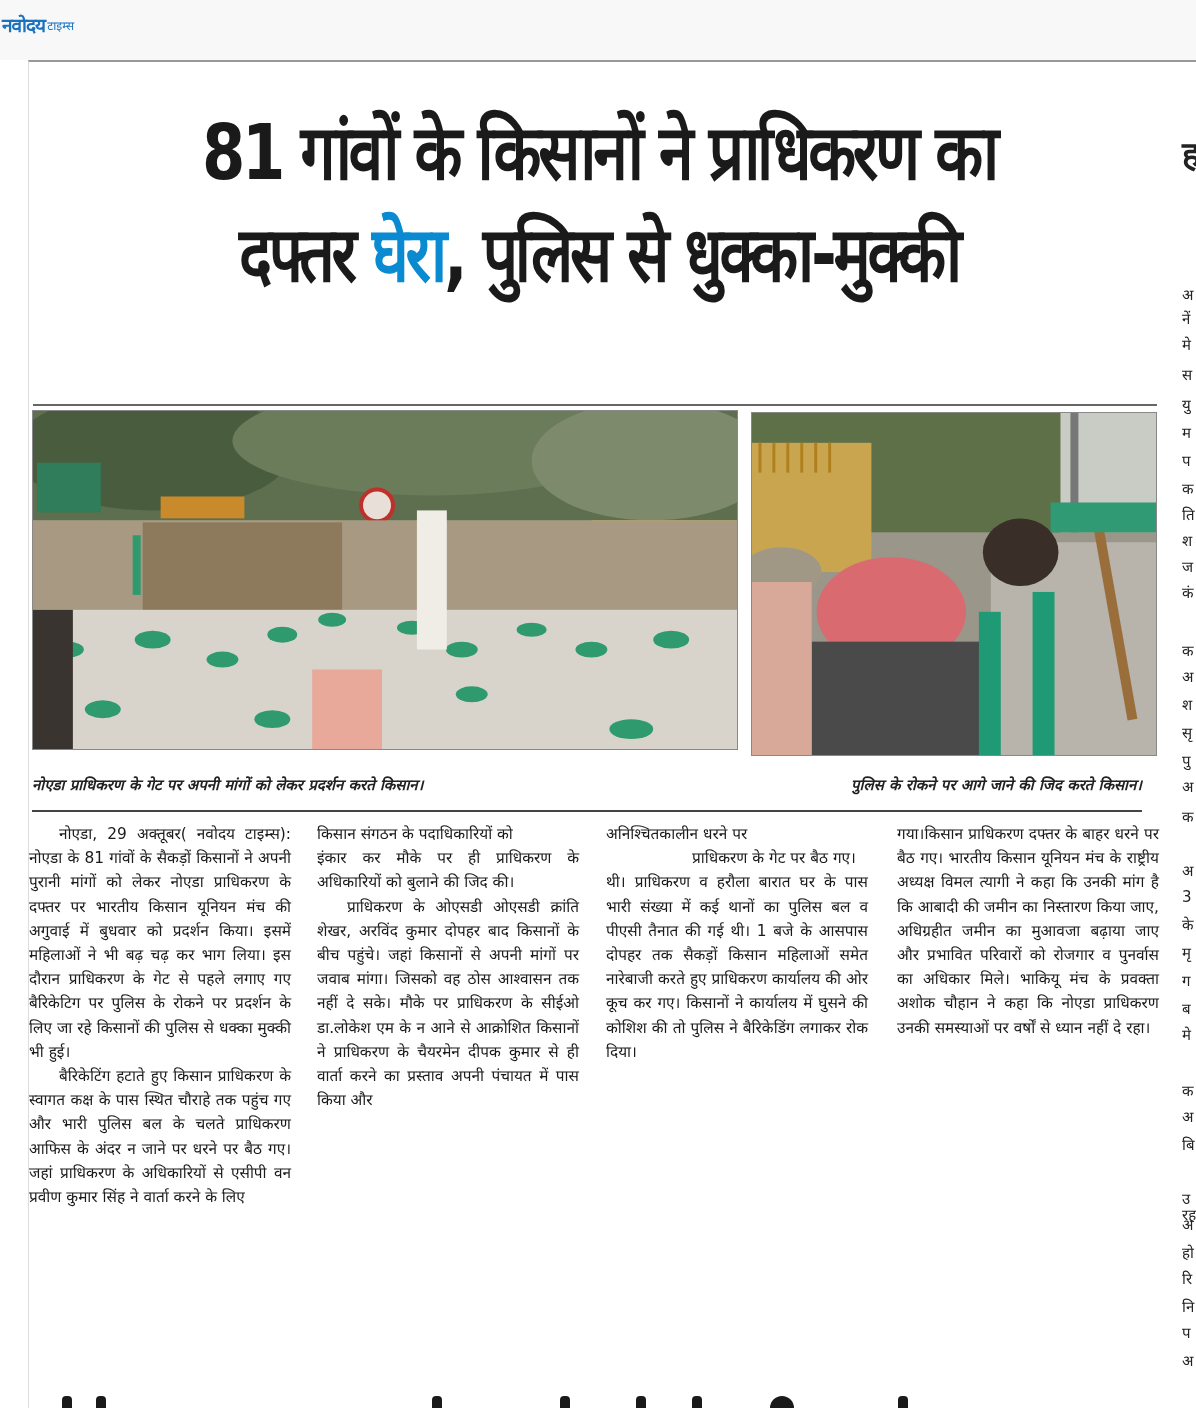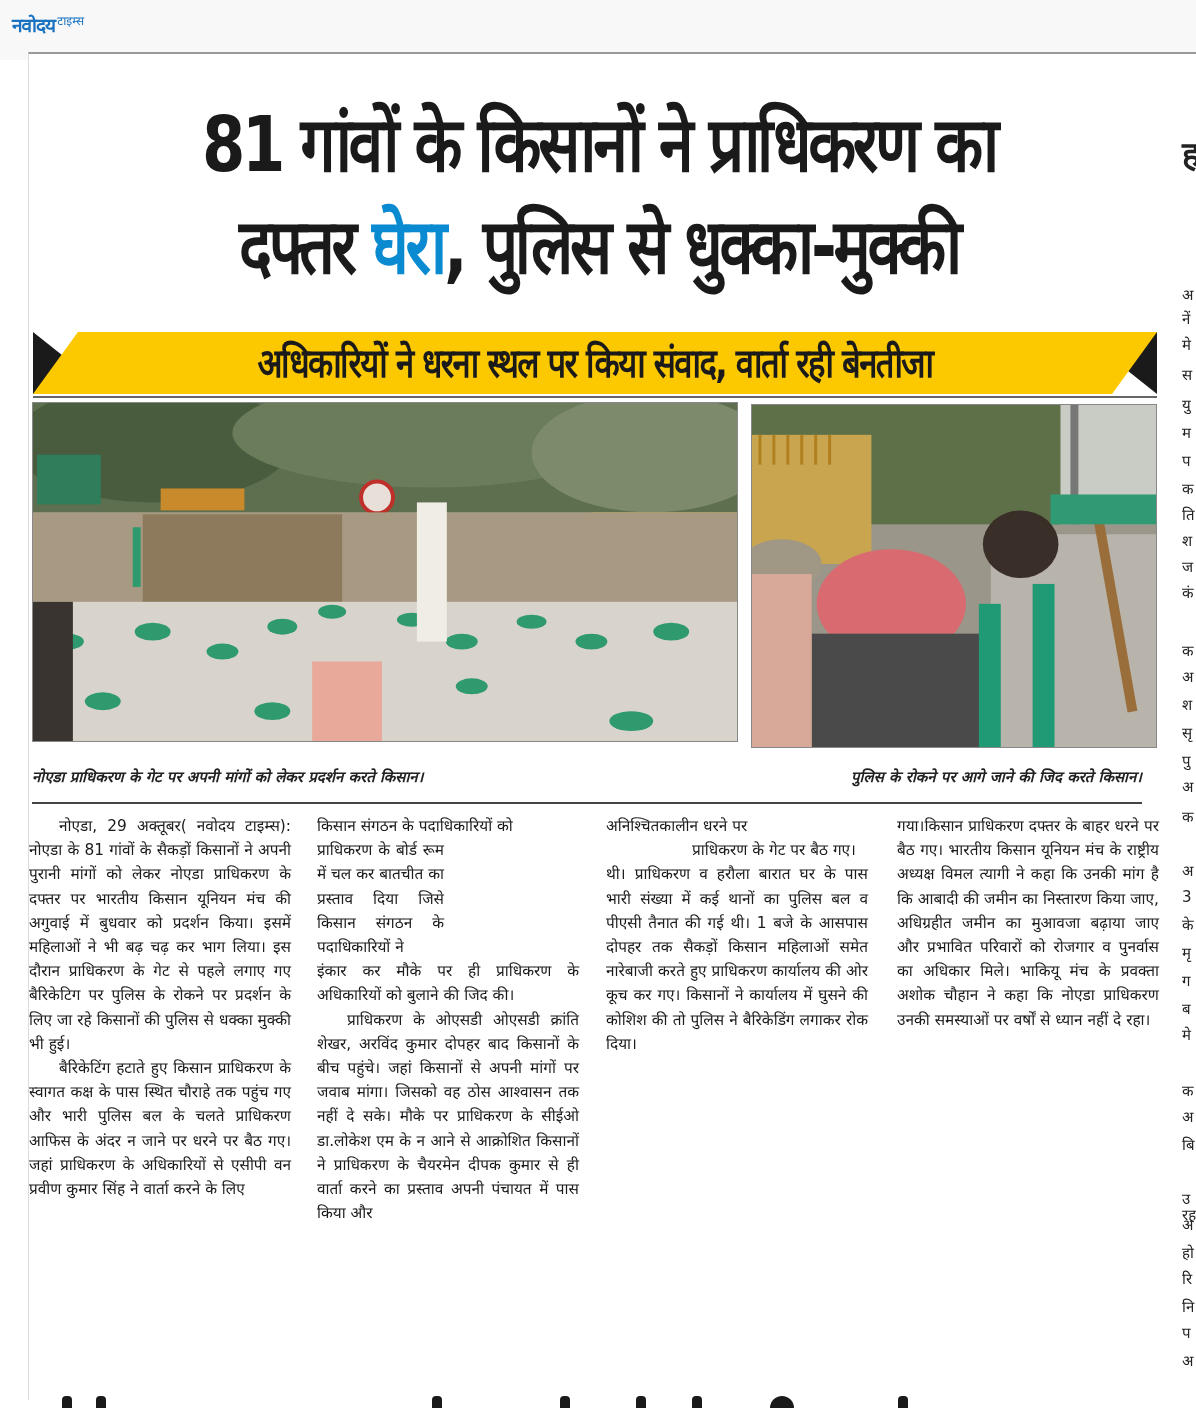--- a/index.html
+++ b/index.html
@@ -1,25 +1,25 @@
 <!DOCTYPE html>
 <html><head>
 <meta charset="utf-8">
 <style>
   * { box-sizing: border-box; margin: 0; padding: 0; }
   html, body { width: 1196px; height: 1408px; overflow: hidden; background: #ffffff; }
   body { font-family: "DejaVu Sans", sans-serif; color: #111; position: relative; }
 
   .topbar { position: absolute; left: 0; top: 0; width: 1196px; height: 60px; background: #f8f8f8; }
-  .logo { position: absolute; left: 12px; top: 12px; display: flex; align-items: flex-start; }
+  .logo { position: absolute; left: 2px; top: 12px; display: flex; align-items: center; }
   .logo-main { font-family: "DejaVu Sans", sans-serif; font-weight: bold; font-size: 19px; color: #1a73c0; letter-spacing: -1px; }
   .logo-sub { font-family: Liberation Mono, monospace; font-size: 12px; color: #1a73c0; margin-left: 2px; }
   .dateline { position: absolute; left: 163px; top: 9px; font-family: "Liberation Sans", sans-serif; font-size: 14px; line-height: 20px; color: #111; }
 
-  .page { position: absolute; left: 28px; top: 52px; width: 1168px; height: 1348px; background: #fff; border-top: 2px solid #999; border-left: 1px solid #ddd; }
+  .page { position: absolute; left: 28px; top: 60px; width: 1168px; height: 1348px; background: #fff; border-top: 2px solid #999; border-left: 1px solid #ddd; }
 
   .headline { position: absolute; left: 0; top: 40px; width: 1140px; text-align: center; font-family: "DejaVu Sans", sans-serif; font-weight: bold; font-size: 76px; line-height: 102px; letter-spacing: -4px; color: #1a1a1a; transform: scaleX(0.82); transform-origin: center top; white-space: nowrap; }
   .headline .accent { color: #0a8ad0; }
 
   .subbanner { position: absolute; left: 4px; top: 278px; width: 1124px; height: 62px; }
   .subbanner .tri-l { position: absolute; left: 0; top: 0; width: 0; height: 0; border-top: 62px solid transparent; border-left: 78px solid #1a1a1a; }
   .subbanner .tri-r { position: absolute; right: 0; top: 0; width: 0; height: 0; border-bottom: 62px solid transparent; border-right: 78px solid #1a1a1a; }
   .subbanner .bar { position: absolute; left: 0; top: 0; width: 100%; height: 62px; background: #fcc800; clip-path: polygon(4% 0, 100% 0, 96% 100%, 0 100%); }
   .subbanner .bar-text { position: absolute; left: 0; top: 0; width: 100%; height: 62px; text-align: center; font-family: "DejaVu Sans", sans-serif; font-weight: bold; font-size: 40px; line-height: 62px; color: #1a1a1a; letter-spacing: -2px; transform: scaleX(0.82); white-space: nowrap; }
   .rule-under-banner { position: absolute; left: 4px; top: 342px; width: 1124px; height: 2px; background: #666; }
@@ -67,26 +67,20 @@
   </div>
 </div>
 
 <div class="page">
 
   <h1 class="headline">
     <div>81 गांवों के किसानों ने प्राधिकरण का</div>
     <div><span>दफ्तर </span><span class="accent">घेरा</span><span>, पुलिस से धुक्का-मुक्की</span></div>
   </h1>
 
-  <div class="subbanner">
-    <div class="tri-l"></div>
-    <div class="tri-r"></div>
-    <div class="bar"></div>
-    <div class="bar-text">अधिकारियों ने धरना स्थल पर किया संवाद, वार्ता रही बेनतीजा</div>
-  </div>
   <div class="rule-under-banner"></div>
 
   <div class="photo photo1">
     <svg viewBox="0 0 706 340" preserveAspectRatio="none">
       <rect width="706" height="340" fill="#8a9478"></rect>
       <rect width="706" height="110" fill="#5d6f4e"></rect>
       <ellipse cx="120" cy="40" rx="140" ry="60" fill="#4a5c3e"></ellipse>
       <ellipse cx="400" cy="30" rx="200" ry="55" fill="#6b7c5a"></ellipse>
       <ellipse cx="620" cy="50" rx="120" ry="60" fill="#7d8a6c"></ellipse>
       <rect x="4" y="52" width="64" height="50" fill="#2f7d5a"></rect>
@@ -152,21 +146,20 @@
   <div class="caption caption2">पुलिस के रोकने पर आगे जाने की जिद करते किसान।</div>
   <div class="rule-under-captions"></div>
 
   <div class="col col1">
     <p>नोएडा, 29 अक्तूबर( नवोदय टाइम्स): नोएडा के 81 गांवों के सैकड़ों किसानों ने अपनी पुरानी मांगों को लेकर नोएडा प्राधिकरण के दफ्तर पर भारतीय किसान यूनियन मंच की अगुवाई में बुधवार को प्रदर्शन किया। इसमें महिलाओं ने भी बढ़ चढ़ कर भाग लिया। इस दौरान प्राधिकरण के गेट से पहले लगाए गए बैरिकेटिग पर पुलिस के रोकने पर प्रदर्शन के लिए जा रहे किसानों की पुलिस से धक्का मुक्की भी हुई।</p>
     <p>बैरिकेटिंग हटाते हुए किसान प्राधिकरण के स्वागत कक्ष के पास स्थित चौराहे तक पहुंच गए और भारी पुलिस बल के चलते प्राधिकरण आफिस के अंदर न जाने पर धरने पर बैठ गए। जहां प्राधिकरण के अधिकारियों से एसीपी वन प्रवीण कुमार सिंह ने वार्ता करने के लिए</p>
   </div>
 
   <div class="col col2">
     <p class="noindent">किसान संगठन के पदाधिकारियों को</p>
-    <p class="noindent float-left">प्राधिकरण के बोर्ड रूम में चल कर बातचीत का प्रस्ताव दिया जिसे किसान संगठन के पदाधिकारियों ने</p>
     <div class="clearf"></div>
     <p class="noindent">इंकार कर मौके पर ही प्राधिकरण के अधिकारियों को बुलाने की जिद की।</p>
     <p>प्राधिकरण के ओएसडी ओएसडी क्रांति शेखर, अरविंद कुमार दोपहर बाद किसानों के बीच पहुंचे। जहां किसानों से अपनी मांगों पर जवाब मांगा। जिसको वह ठोस आश्वासन तक नहीं दे सके। मौके पर प्राधिकरण के सीईओ डा.लोकेश एम के न आने से आक्रोशित किसानों ने प्राधिकरण के चैयरमेन दीपक कुमार से ही वार्ता करने का प्रस्ताव अपनी पंचायत में पास किया और</p>
   </div>
 
   <div class="col col3">
     <p class="noindent">अनिश्चितकालीन धरने पर</p>
     <div style="margin-left:86px;">
       <p class="noindent">प्राधिकरण के गेट पर बैठ गए।</p>
     </div>

